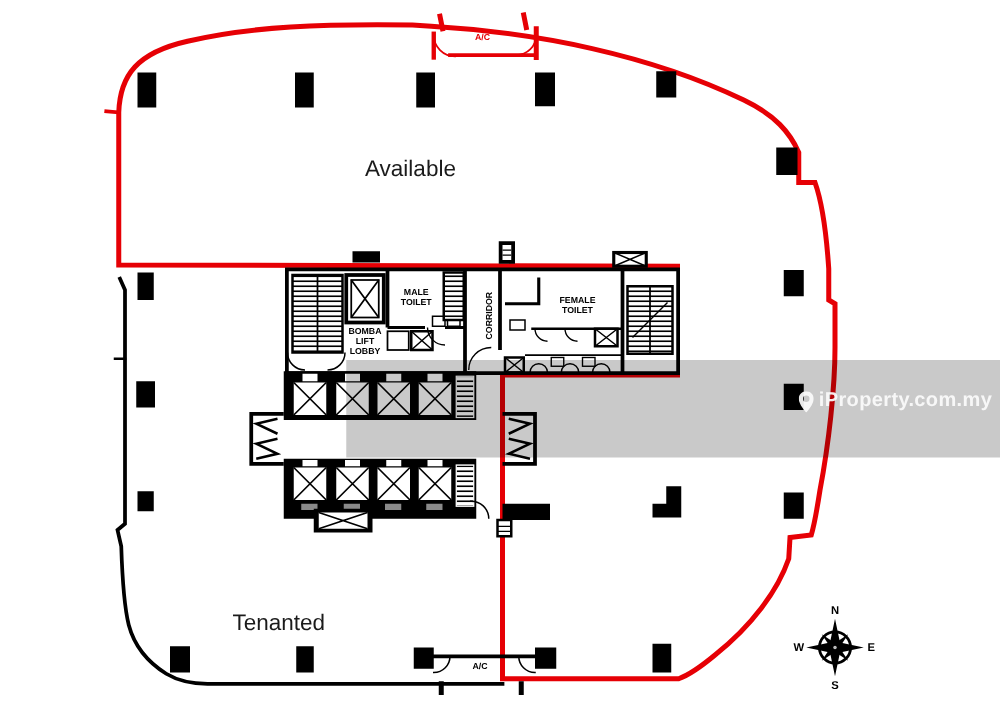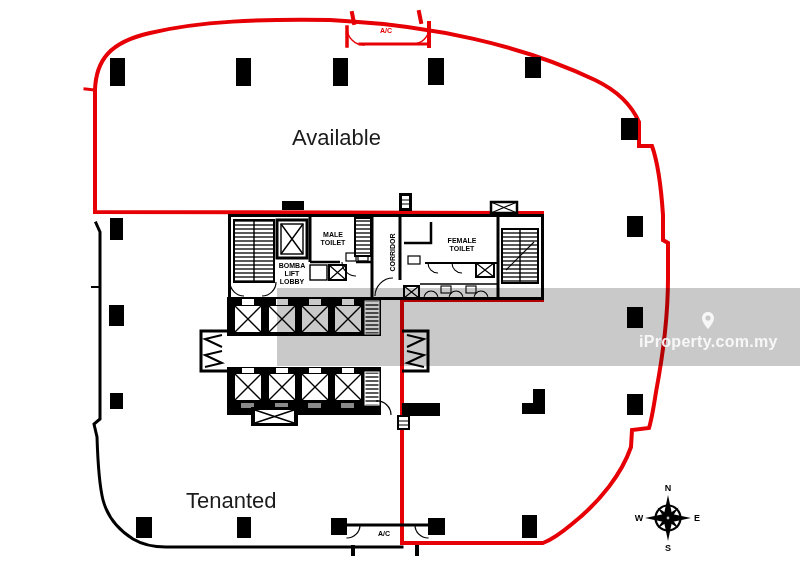--- a/index.html
+++ b/index.html
@@ -1,28 +1,28 @@
 <!DOCTYPE html>
 <html><head>
 <meta charset="utf-8">
 <style>
   html,body{margin:0;padding:0;background:#fff;}
   #stage{position:relative;width:800px;height:574px;background:#ffffff;overflow:hidden;
          font-family:"Liberation Sans",sans-serif;}
   #plan-svg{position:absolute;left:0;top:0;z-index:1;}
   .lbl{position:absolute;color:#1b1b1b;}
-  .lbl-area{font-size:22px;z-index:3;}
+  .lbl-area{font-size:18px;z-index:3;}
   .lbl-tiny{font-size:7px;font-weight:bold;line-height:8px;text-align:center;
             white-space:pre-line;color:#000;z-index:3;}
   .lbl-ac-top{color:#e60005;}
   #corridor-lbl{left:362px;top:249px;width:60px;font-size:7px;font-weight:bold;text-align:center;
             transform:rotate(-90deg);transform-origin:center;z-index:3;color:#000;}
   #wm-band{position:absolute;left:277px;top:288px;width:523px;height:78px;
            background:rgba(0,0,0,0.21);z-index:2;}
-  #wm-row{position:absolute;left:362px;top:24px;display:flex;align-items:center;gap:4px;flex-direction:column;}
+  #wm-row{position:absolute;left:362px;top:24px;display:flex;align-items:center;gap:4px;}
   #wm-text{color:#fbfbfb;opacity:.93;font-size:16px;font-weight:bold;letter-spacing:.3px;}
 </style>
 </head>
 <body>
 
 <div id="stage">
 
   <svg id="plan-svg" width="800" height="574" viewBox="0 0 800 574">
     <defs>
       <pattern id="hatchH" width="6" height="4" patternUnits="userSpaceOnUse">

